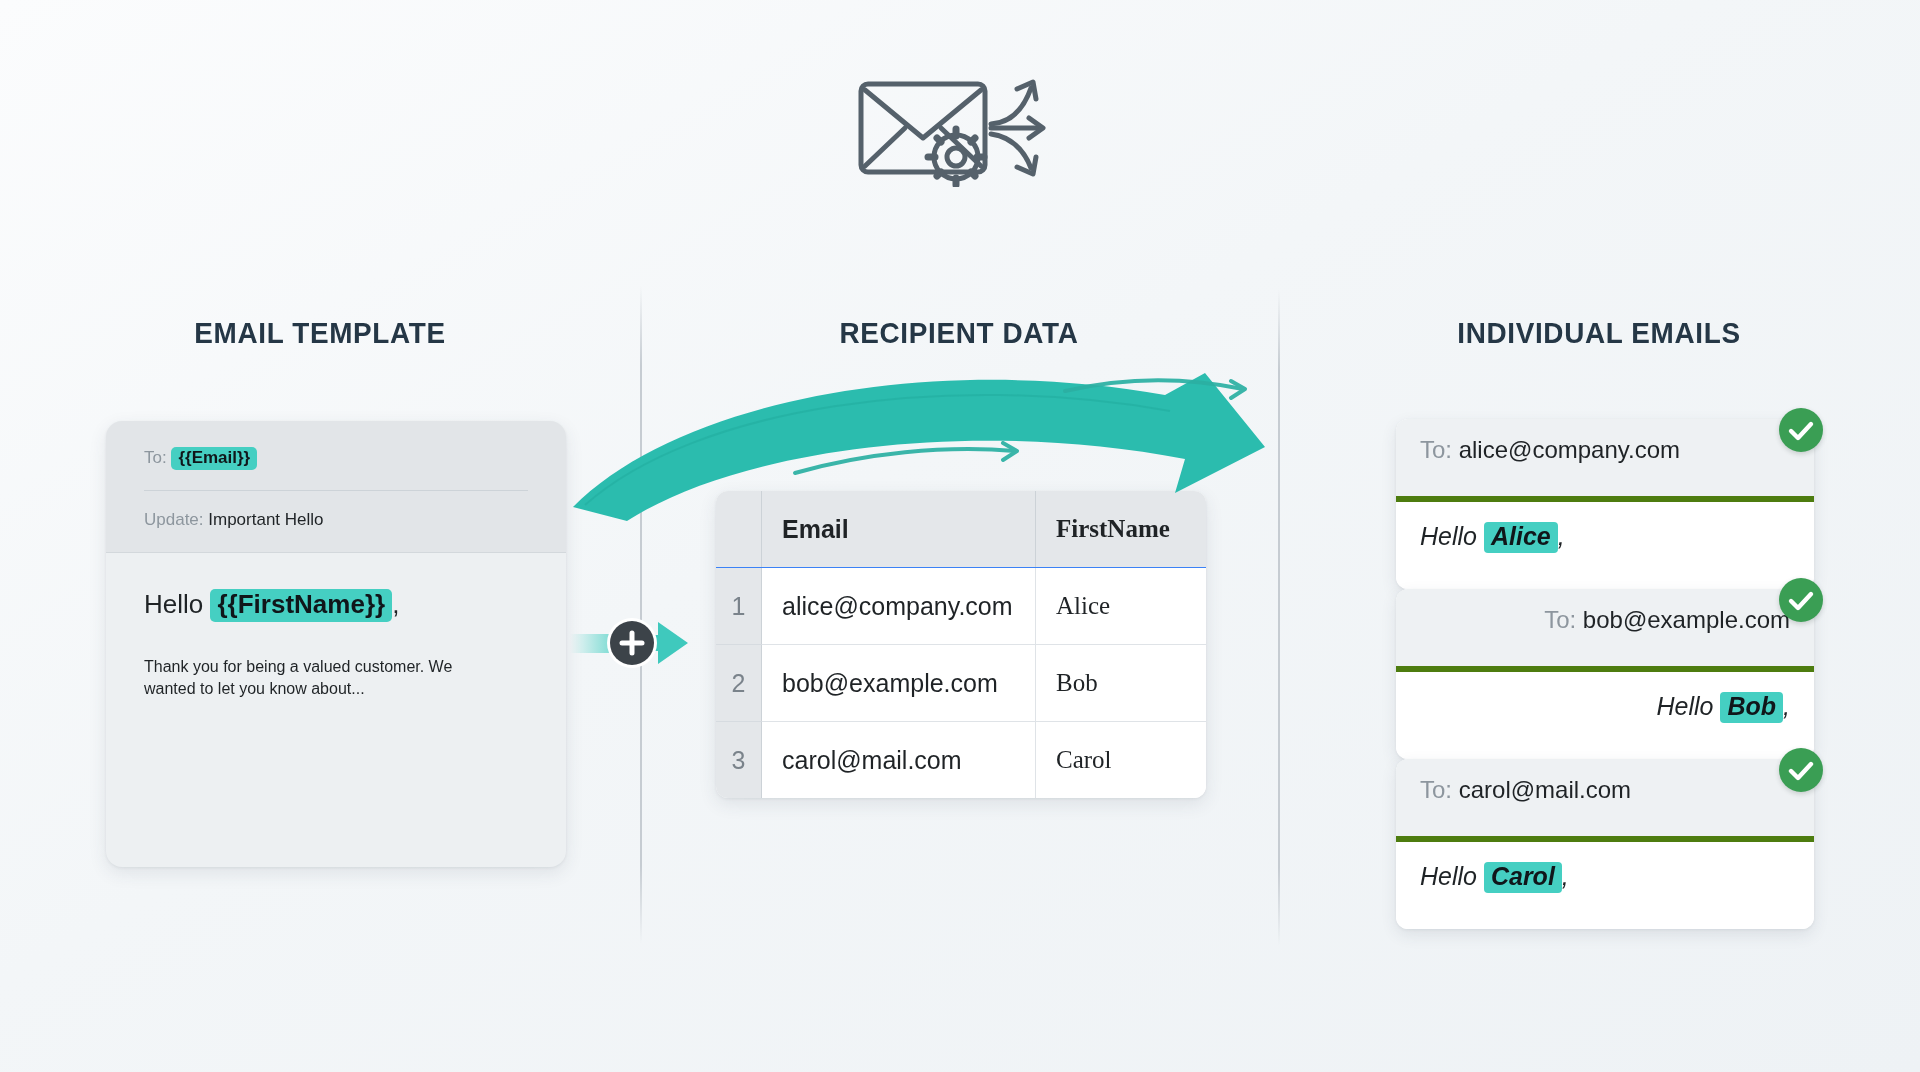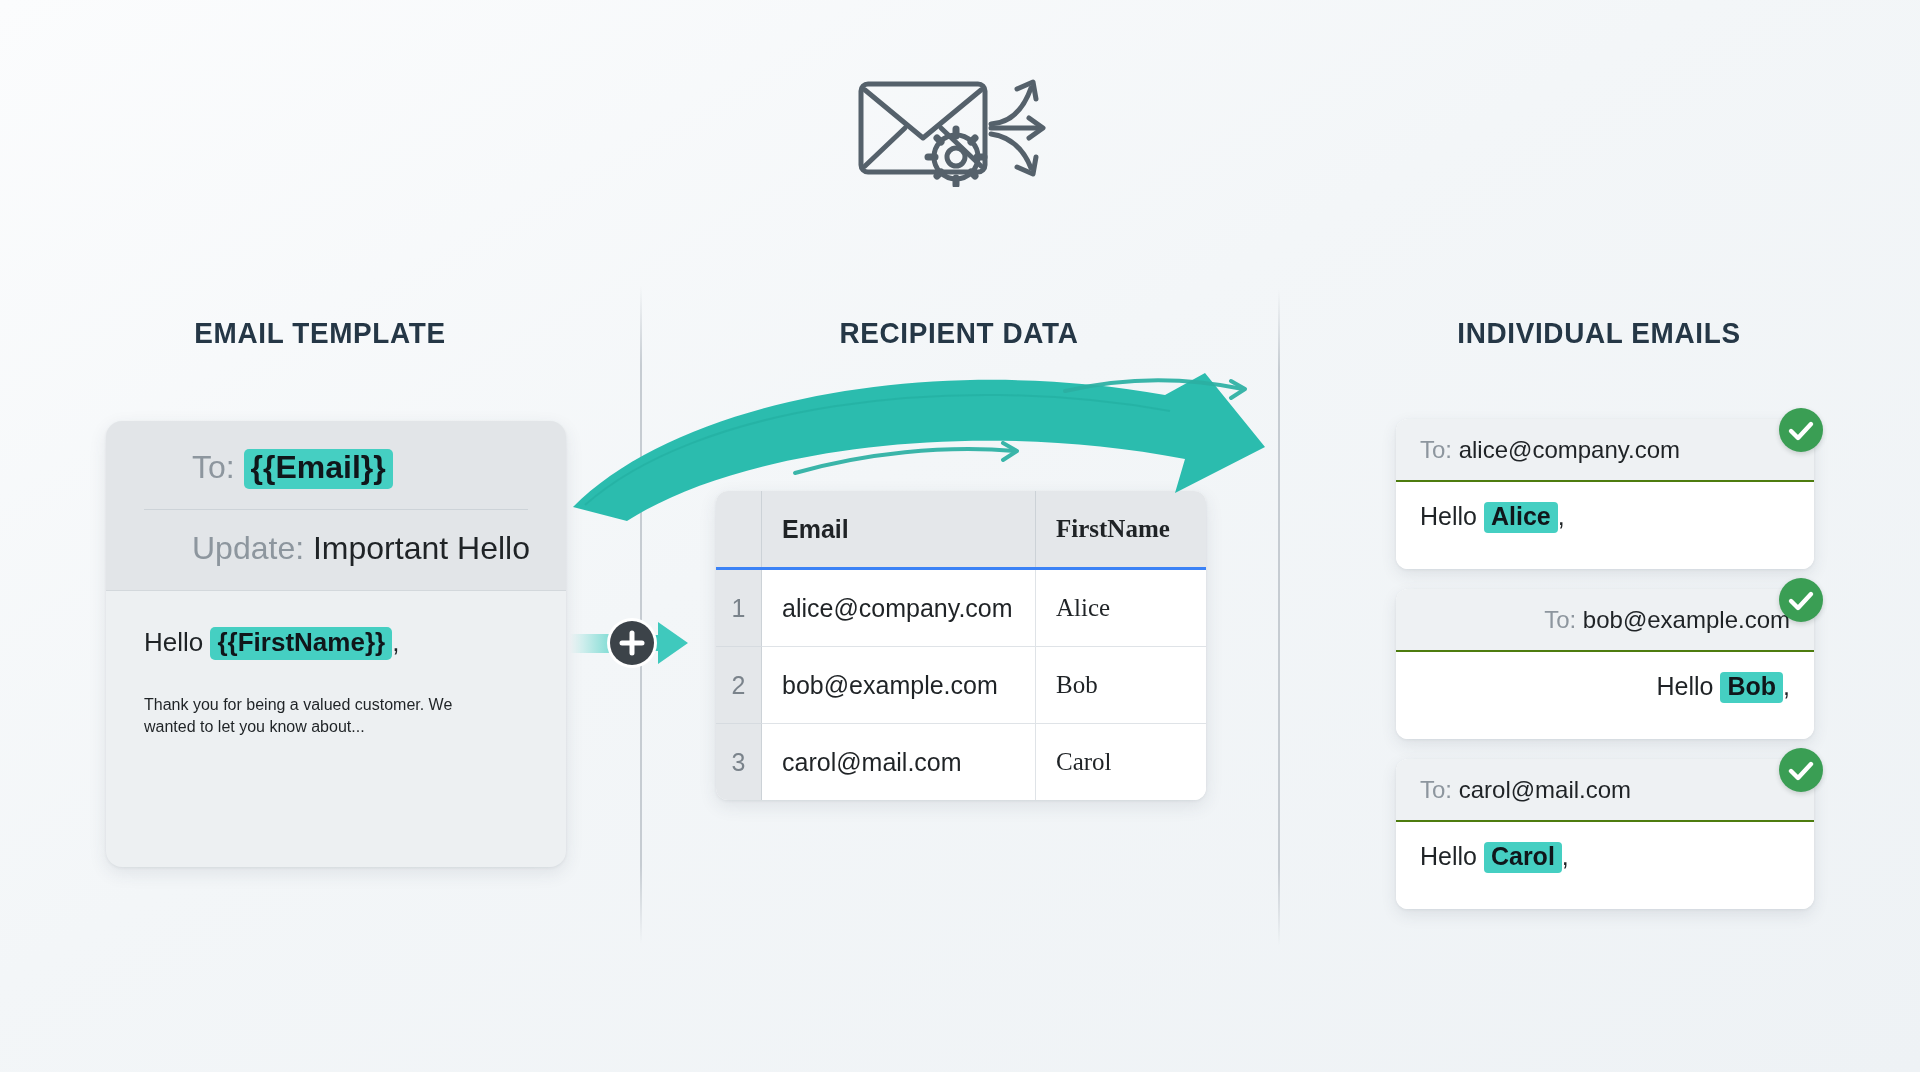--- a/index.html
+++ b/index.html
@@ -64,25 +64,24 @@
     background: #edf0f2;
     box-shadow: 0 6px 18px rgba(45,60,75,0.10), 0 1px 3px rgba(45,60,75,0.08);
     overflow: hidden;
   }
   .tpl-head {
     background: #e2e5e8;
     padding: 26px 38px 22px 38px;
     border-bottom: 1px solid #d3d8dc;
   }
   .tpl-row {
-    font-size: 32px;
+    font-size: 17px;
     color: #1f2326;
     white-space: nowrap;
     line-height: 1.25;
-    margin-left: 48px;
   }
   .tpl-row .lbl { color: #8d969e; }
   .tpl-rule {
     height: 1px;
     background: #cdd3d8;
     margin: 20px 0 18px 0;
   }
   .tpl-body {
     padding: 36px 38px 0 38px;
   }
@@ -146,21 +145,21 @@
   table.rdata th, table.rdata td {
     font-size: 25px;
     text-align: left;
     color: #1f2326;
   }
   table.rdata thead th {
     background: #e4e7ea;
     font-weight: bold;
     height: 76px;
     padding: 0 0 0 20px;
-    border-bottom: 3px solid #3b82f6;
+    border-bottom: 1px solid #3b82f6;
   }
   table.rdata thead th.idx { padding: 0; }
   table.rdata td {
     height: 76px;
     padding: 0 0 0 20px;
     background: #ffffff;
     border-bottom: 1px solid #dfe3e7;
   }
   table.rdata tbody tr:last-child td { border-bottom: none; }
   table.rdata .idx {
@@ -189,33 +188,34 @@
   .out-card {
     position: absolute;
     width: 418px;
     border-radius: 12px;
     background: #ffffff;
     box-shadow: 0 6px 16px rgba(45,60,75,0.10), 0 1px 3px rgba(45,60,75,0.07);
     overflow: hidden;
   }
   .out-card .oc-head {
     background: #eef1f3;
-    padding: 17px 24px 16px 24px;
-    border-bottom: 2px solid #4d7c0f;
+    padding: 17px 24px 32px 24px;
+    border-bottom: 6px solid #4d7c0f;
     font-size: 24px;
     color: #1f2326;
     white-space: nowrap;
   }
   .out-card .oc-head .lbl { color: #8d969e; }
   .out-card .oc-body {
     padding: 20px 24px 36px 24px;
     font-size: 25px;
     color: #1f2326;
     white-space: nowrap;
     background: #fff;
+    font-style: italic;
   }
   .check-badge {
     position: absolute;
     width: 44px;
     height: 44px;
     border-radius: 50%;
     background: #3a9e54;
     box-shadow: 0 2px 5px rgba(40,60,50,0.20);
   }
   .check-badge svg { display: block; }

